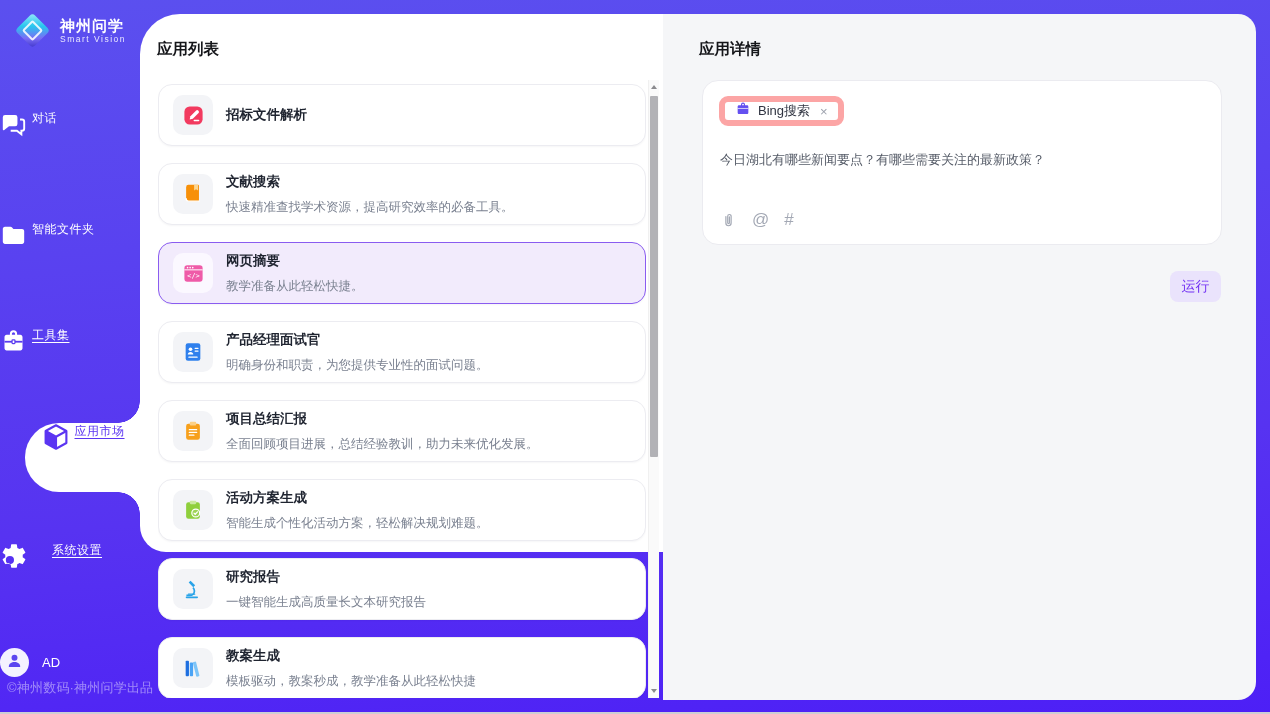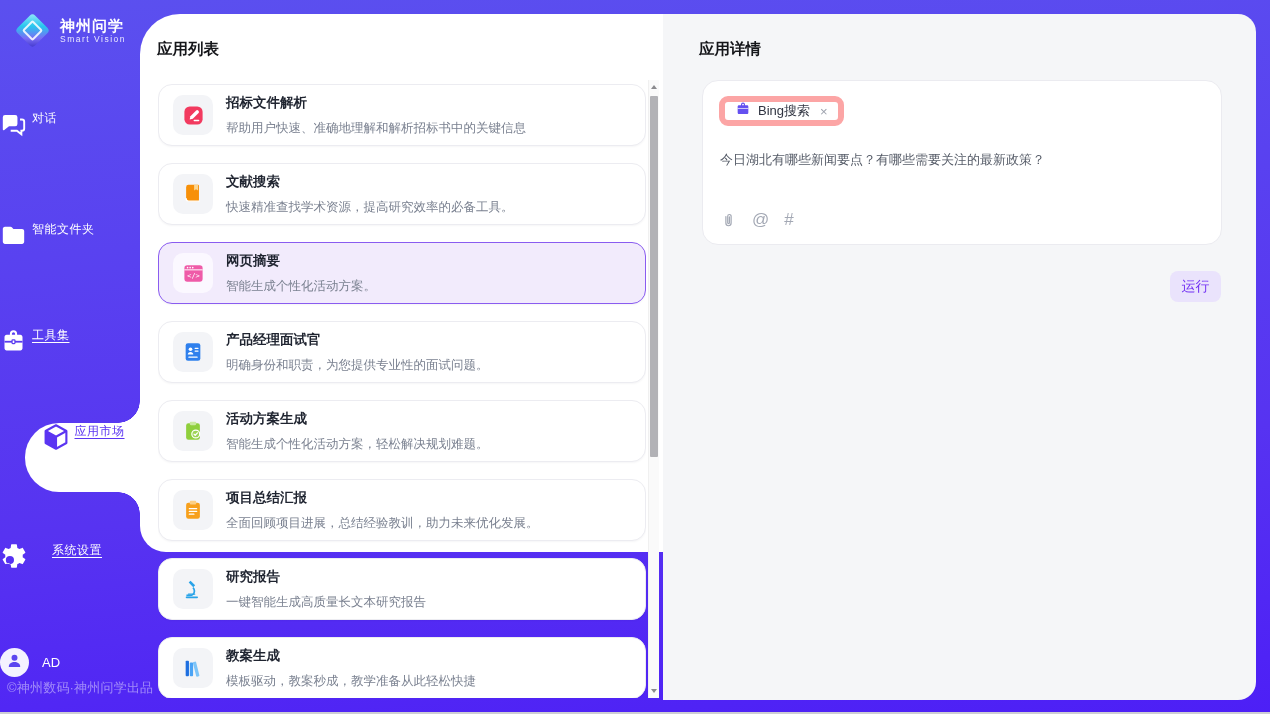--- a/index.html
+++ b/index.html
@@ -182,21 +182,20 @@
       <div class="app-item">
         <div class="app-tile">
           <svg width="23" height="23" viewBox="0 0 24 24">
             <rect x="2.5" y="2.5" width="19" height="19" rx="5.5" fill="#f23a5f"></rect>
             <path d="M8 16.2l.8-3.3 6-6a1.5 1.5 0 012.1 0l.4.4a1.5 1.5 0 010 2.1l-6 6L8 16.2z" fill="#fff"></path>
             <path d="M12.8 17.2h4.5" stroke="#fff" stroke-width="1.5" stroke-linecap="round"></path>
           </svg>
         </div>
         <div class="app-texts">
           <div class="app-title">招标文件解析</div>
-          <div class="app-desc">帮助用户快速、准确地理解和解析招标书中的关键信息</div>
         </div>
       </div>
       <div class="app-item">
         <div class="app-tile">
           <svg width="22" height="22" viewBox="0 0 24 24">
             <path d="M4.5 4.5A2.5 2.5 0 017 2h10.5a1 1 0 011 1v15.8a1 1 0 01-1 1H7.3a2.8 2.8 0 01-2.8-2.8V4.5z" fill="#f79009"></path>
             <path d="M13.2 2v6.2l2.1-1.5 2.2 1.5V2h-4.3z" fill="#fbd692"></path>
             <path d="M4.5 17a2.8 2.8 0 002.8 2.8H18.5" stroke="#fff" stroke-width="1.5" fill="none" stroke-linecap="round"></path>
           </svg>
         </div>
@@ -211,62 +210,62 @@
             <rect x="2.5" y="3.5" width="19" height="17" rx="3" fill="#ef5ba8"></rect>
             <circle cx="5.8" cy="5.9" r=".85" fill="#fff"></circle>
             <circle cx="8.5" cy="5.9" r=".85" fill="#fff"></circle>
             <circle cx="11.2" cy="5.9" r=".85" fill="#fff"></circle>
             <path d="M2.5 8.2h19" stroke="#fff" stroke-width="1"></path>
             <text x="12" y="16.8" font-size="7.2" fill="#fff" text-anchor="middle" font-family="DejaVu Sans Mono, monospace">&lt;/&gt;</text>
           </svg>
         </div>
         <div class="app-texts">
           <div class="app-title">网页摘要</div>
-          <div class="app-desc">智能生成个性化活动方案。</div>
+          <div class="app-desc">教学准备从此轻松快捷。</div>
         </div>
       </div>
       <div class="app-item">
         <div class="app-tile">
           <svg width="22" height="22" viewBox="0 0 24 24">
             <rect x="4" y="2.5" width="16" height="19" rx="2.5" fill="#2f80ed"></rect>
             <circle cx="9.3" cy="9" r="2" fill="#fff"></circle>
             <path d="M6.3 14.8c0-1.8 1.4-2.8 3-2.8s3 1 3 2.8z" fill="#fff"></path>
             <path d="M14.3 8h3.2M14.3 11h3.2M7.5 17.6h9" stroke="#fff" stroke-width="1.3" stroke-linecap="round" fill="none"></path>
           </svg>
         </div>
         <div class="app-texts">
           <div class="app-title">产品经理面试官</div>
           <div class="app-desc">明确身份和职责，为您提供专业性的面试问题。</div>
         </div>
       </div>
       <div class="app-item">
         <div class="app-tile">
           <svg width="22" height="22" viewBox="0 0 24 24">
+            <rect x="4.5" y="4" width="15" height="17.5" rx="2.5" fill="#f7a01c"></rect>
+            <rect x="8.5" y="2" width="7" height="4" rx="1.2" fill="#fcd085"></rect>
+            <path d="M8 10.5h8M8 13.5h8M8 16.5h5" stroke="#fff" stroke-width="1.4" stroke-linecap="round" fill="none"></path>
+          </svg>
+        </div>
+        <div class="app-texts">
+          <div class="app-title">项目总结汇报</div>
+          <div class="app-desc">全面回顾项目进展，总结经验教训，助力未来优化发展。</div>
+        </div>
+      </div>
+      <div class="app-item">
+        <div class="app-tile">
+          <svg width="22" height="22" viewBox="0 0 24 24">
             <rect x="4.5" y="3.5" width="15" height="18" rx="2.5" fill="#8fcf3c"></rect>
             <rect x="8.5" y="1.8" width="7" height="3.8" rx="1.2" fill="#cbe9a0"></rect>
             <circle cx="15" cy="15.3" r="4.3" fill="#9ed456" stroke="#fff" stroke-width="1.3"></circle>
             <path d="M13.1 15.4l1.3 1.3 2.5-2.7" stroke="#fff" stroke-width="1.4" fill="none" stroke-linecap="round" stroke-linejoin="round"></path>
           </svg>
         </div>
         <div class="app-texts">
           <div class="app-title">活动方案生成</div>
           <div class="app-desc">智能生成个性化活动方案，轻松解决规划难题。</div>
-        </div>
-      </div>
-      <div class="app-item">
-        <div class="app-tile">
-          <svg width="22" height="22" viewBox="0 0 24 24">
-            <rect x="4.5" y="4" width="15" height="17.5" rx="2.5" fill="#f7a01c"></rect>
-            <rect x="8.5" y="2" width="7" height="4" rx="1.2" fill="#fcd085"></rect>
-            <path d="M8 10.5h8M8 13.5h8M8 16.5h5" stroke="#fff" stroke-width="1.4" stroke-linecap="round" fill="none"></path>
-          </svg>
-        </div>
-        <div class="app-texts">
-          <div class="app-title">项目总结汇报</div>
-          <div class="app-desc">全面回顾项目进展，总结经验教训，助力未来优化发展。</div>
         </div>
       </div>
       <div class="app-item">
         <div class="app-tile">
           <svg width="22" height="22" viewBox="0 0 24 24" fill="#29a3e8">
             <path d="M9.3 3l5 5-2 2-5-5z"></path>
             <path d="M12.4 9.7a5.8 5.8 0 012.1 4.4 5.9 5.9 0 01-5.9 5.9H4.8v-1.9h3.8a4 4 0 004-4c0-1.1-.45-2.1-1.2-2.9z"></path>
             <rect x="4" y="20.2" width="13.5" height="1.8" rx=".9"></rect>
             <rect x="6.3" y="16.9" width="8.2" height="1.4" rx=".7"></rect>
           </svg>

